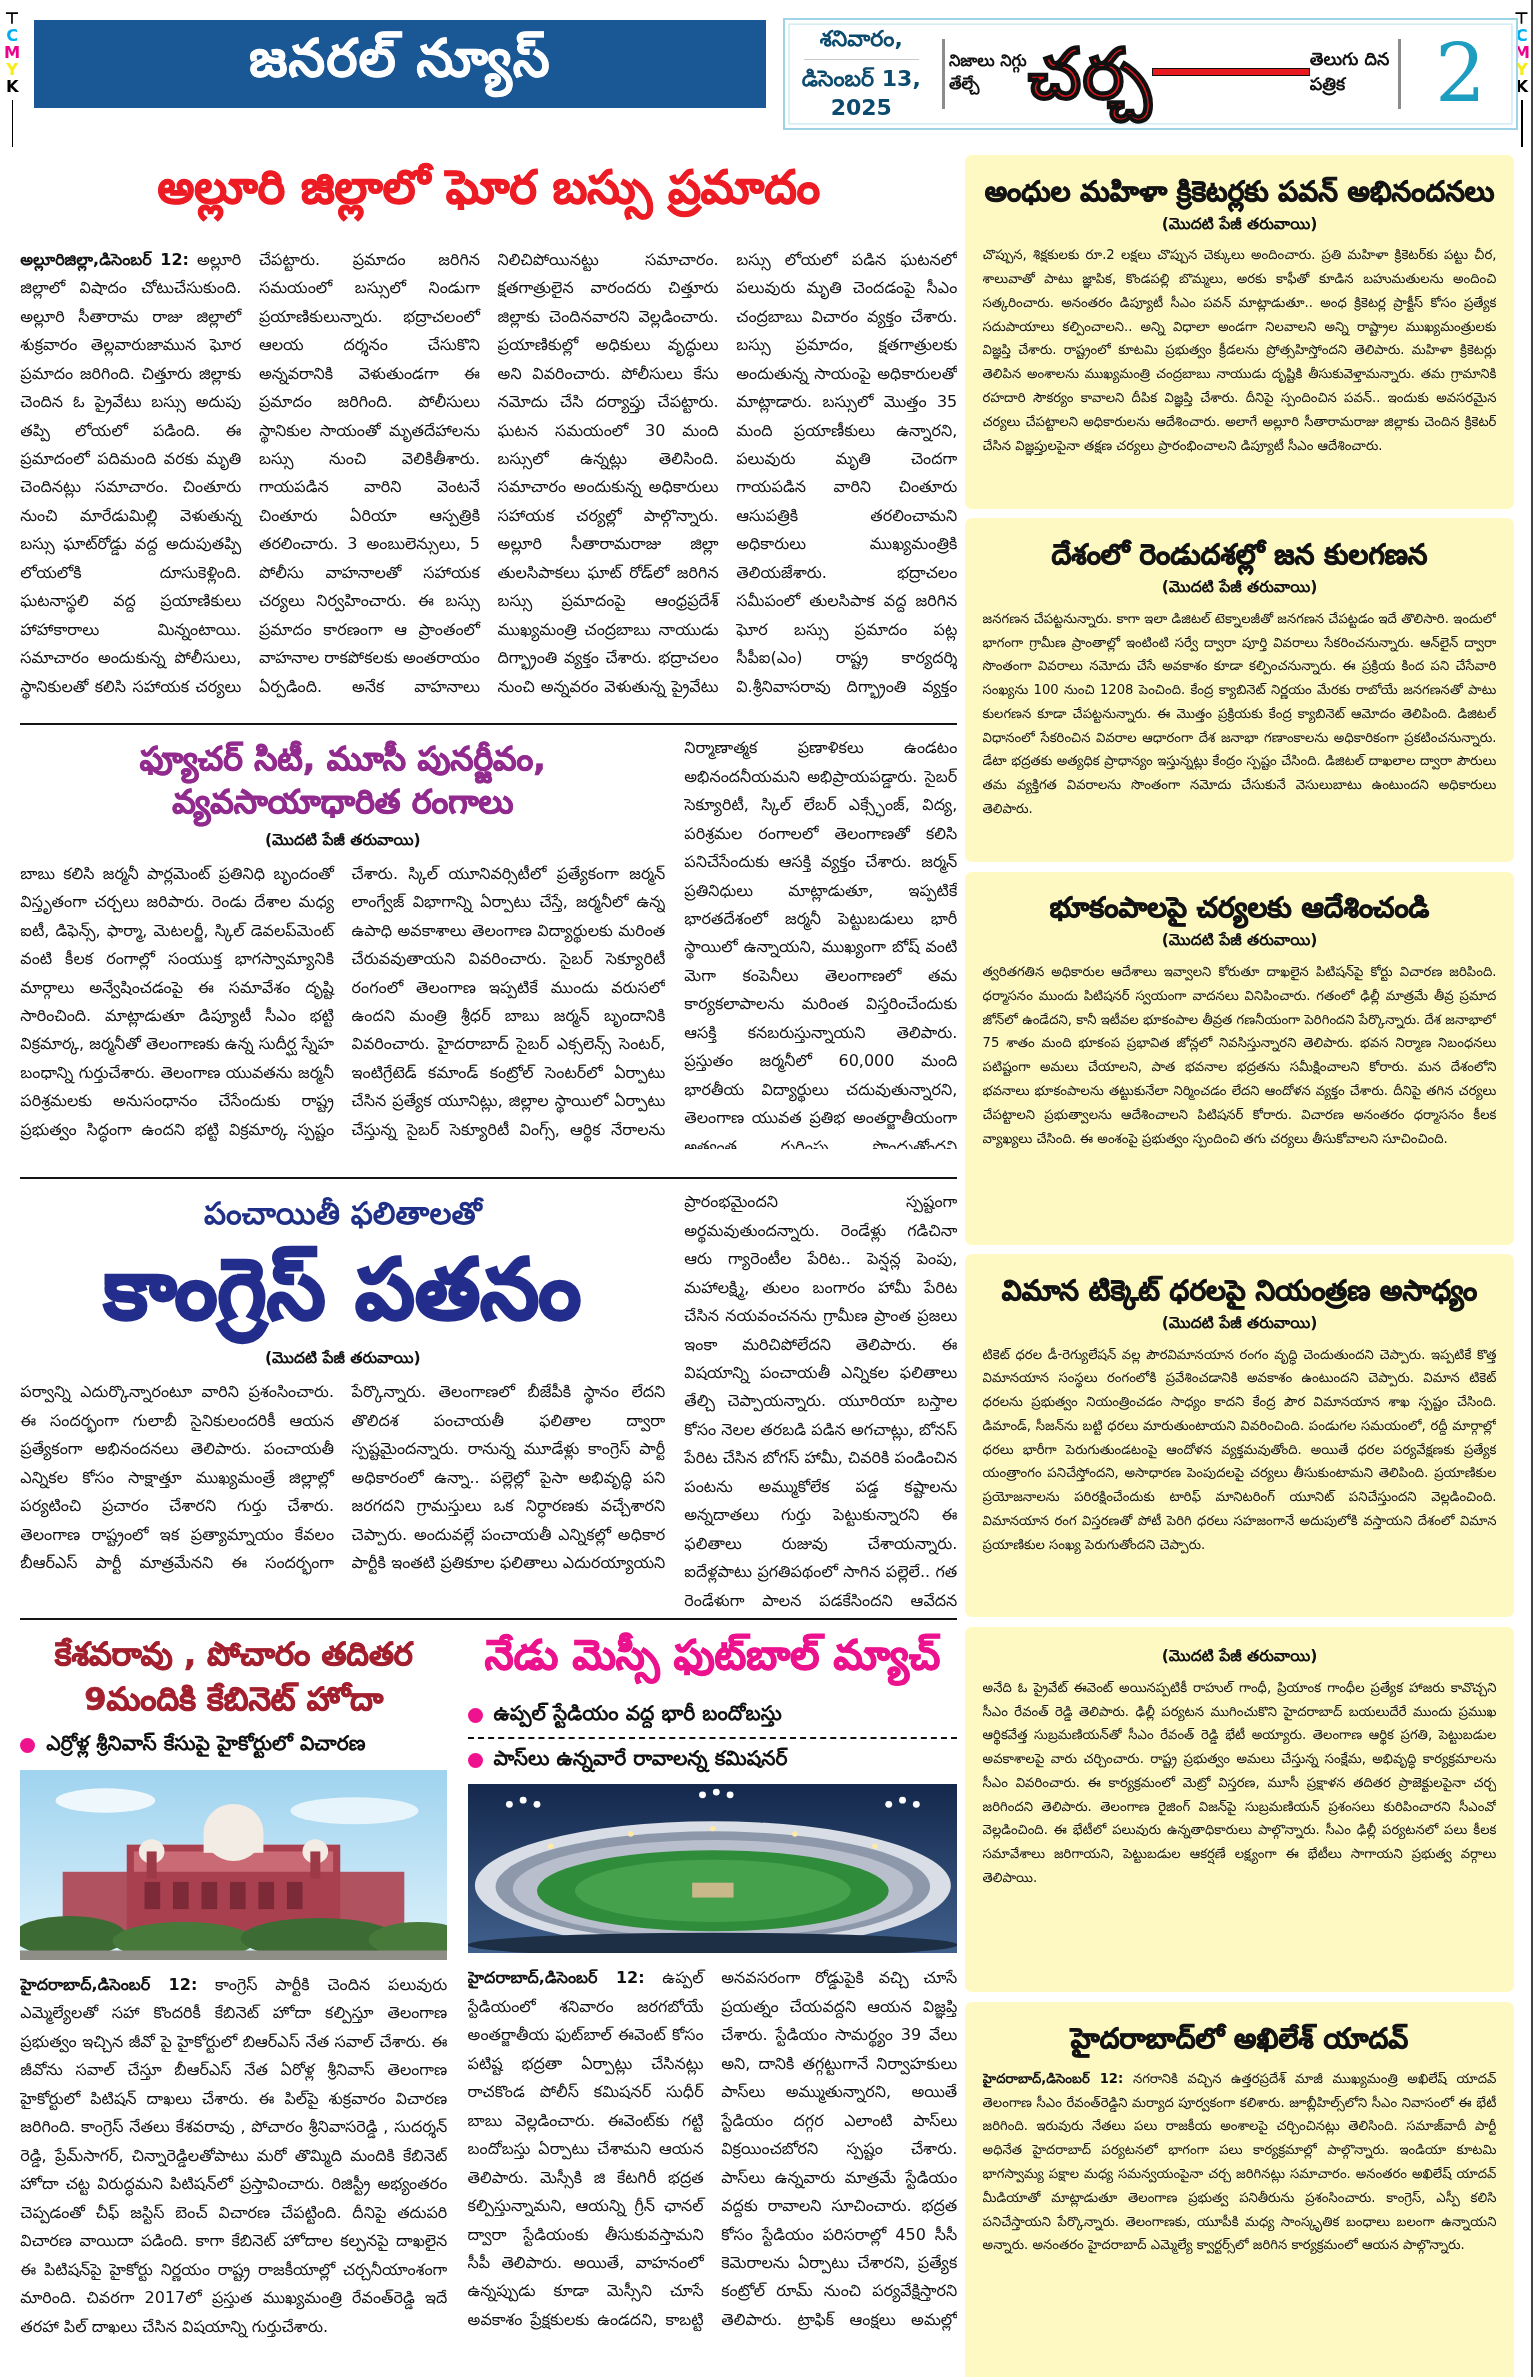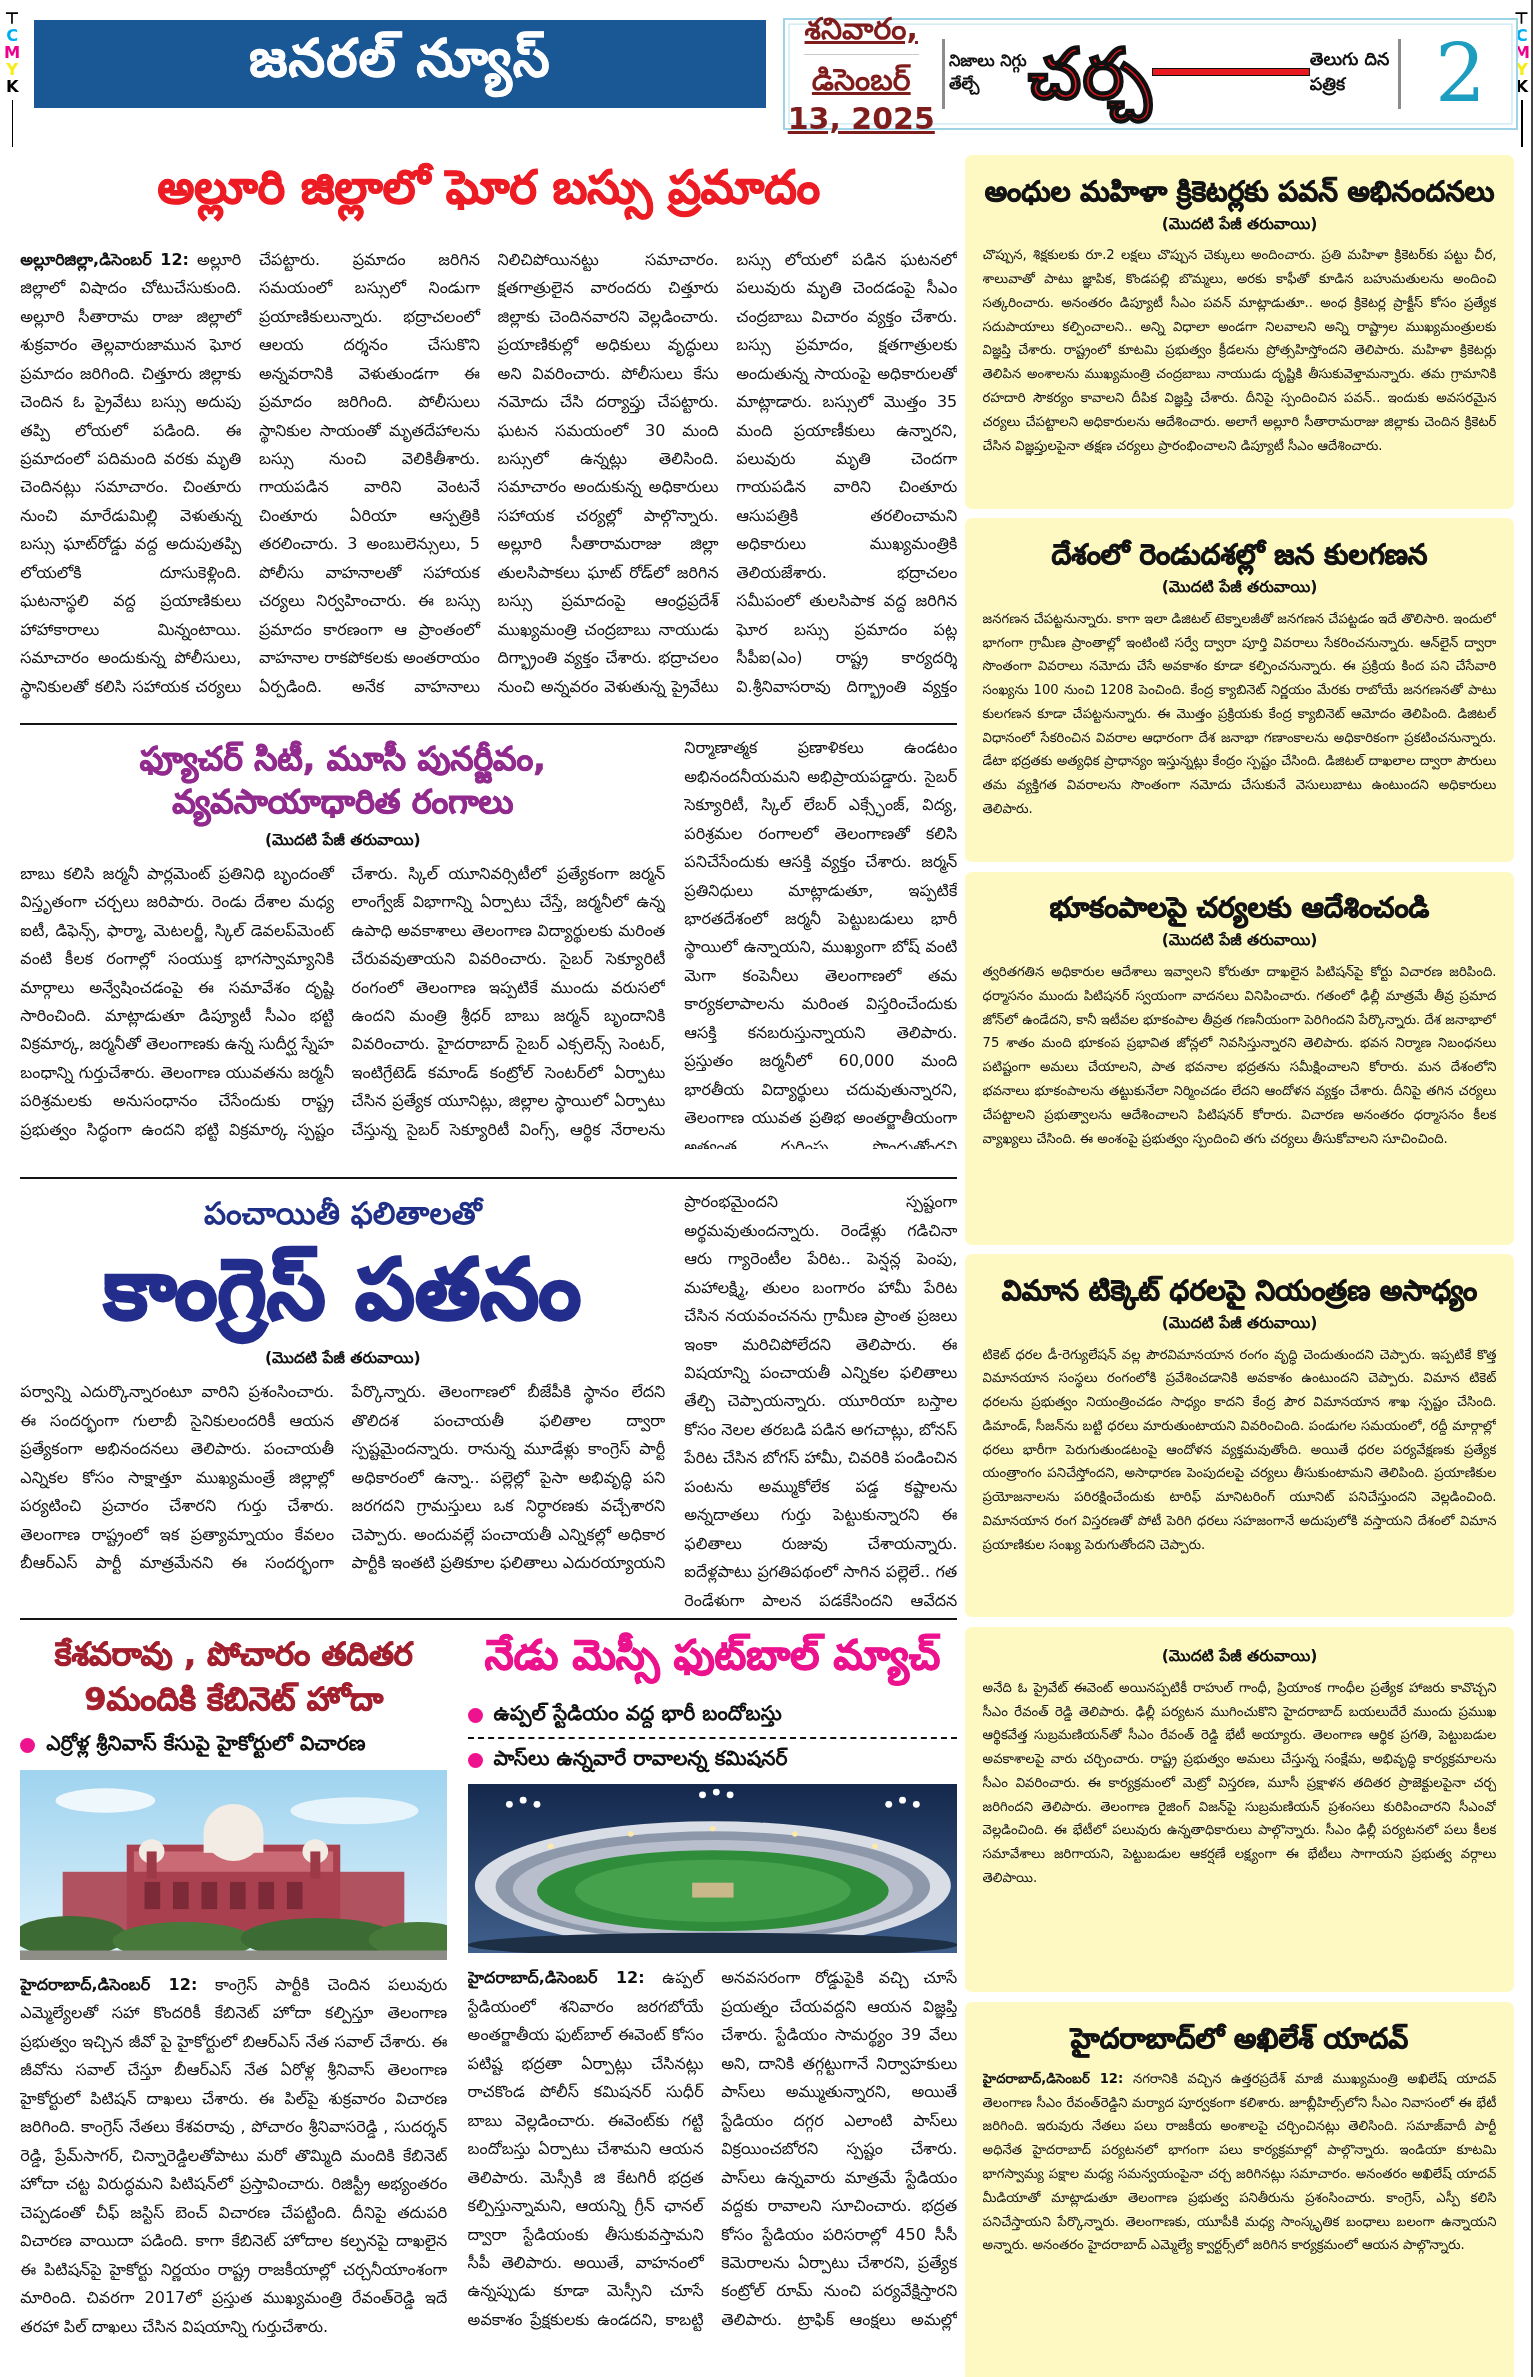--- a/index.html
+++ b/index.html
@@ -17,21 +17,21 @@
   .cmyk-right{right:4.1px;}
   .c-c{color:#00aeef}.c-m{color:#ec008c}.c-y{color:#f7ec13}.c-k{color:#000}
   
   .section-banner{position:absolute;left:34px;top:20.3px;width:732px;height:88px;
     background:#1a5795;display:flex;align-items:center;justify-content:center;}
   .section-banner span{color:#fff;font-size:52px;font-weight:bold;letter-spacing:1.4px;
     -webkit-text-stroke:0.7px #fff;}
   .header-box{position:absolute;left:783px;top:17.6px;width:731px;height:108px;
     border:2px solid #9fd3e6;box-shadow:inset 0 0 0 3.4px #fff,inset 0 0 0 4.7px #c9e8f4;
     display:flex;align-items:center;background:#fff;}
-  .hdr-date{width:224px;text-align:center;color:#7f1d1d;font-weight:bold;font-size:30px;line-height:1.3;text-decoration:underline;}
+  .hdr-date{width:224px;text-align:center;color:#0c4a6e;font-weight:bold;font-size:22px;line-height:1.3;}
   .hdr-date .dsep{border:none;border-top:1.4px solid #c9c9c9;width:115px;margin:5.4px auto;}
   .vbar{width:4.7px;height:70px;background:#8c8c8c;margin:0 4.1px;}
   .masthead{flex:1;display:flex;align-items:center;justify-content:center;}
   .tagline{font-size:16.3px;font-weight:bold;color:#111;margin-bottom:0px;}
   .mast-title{font-size:70px;font-weight:bold;color:#e8191f;line-height:1.0;
     -webkit-text-stroke:2px #111;letter-spacing:1.4px;}
   .mast-bar{width:224px;height:6.1px;background:#e8191f;border:1.4px solid #111;margin-top:-4.1px;}
   .mast-sub{font-size:17.6px;font-weight:bold;color:#111;margin-top:1.4px;}
   .page-num{width:163px;text-align:center;font-family:"DejaVu Serif","Liberation Serif",serif;
     font-size:80px;color:#1d9dbf;line-height:1;}

